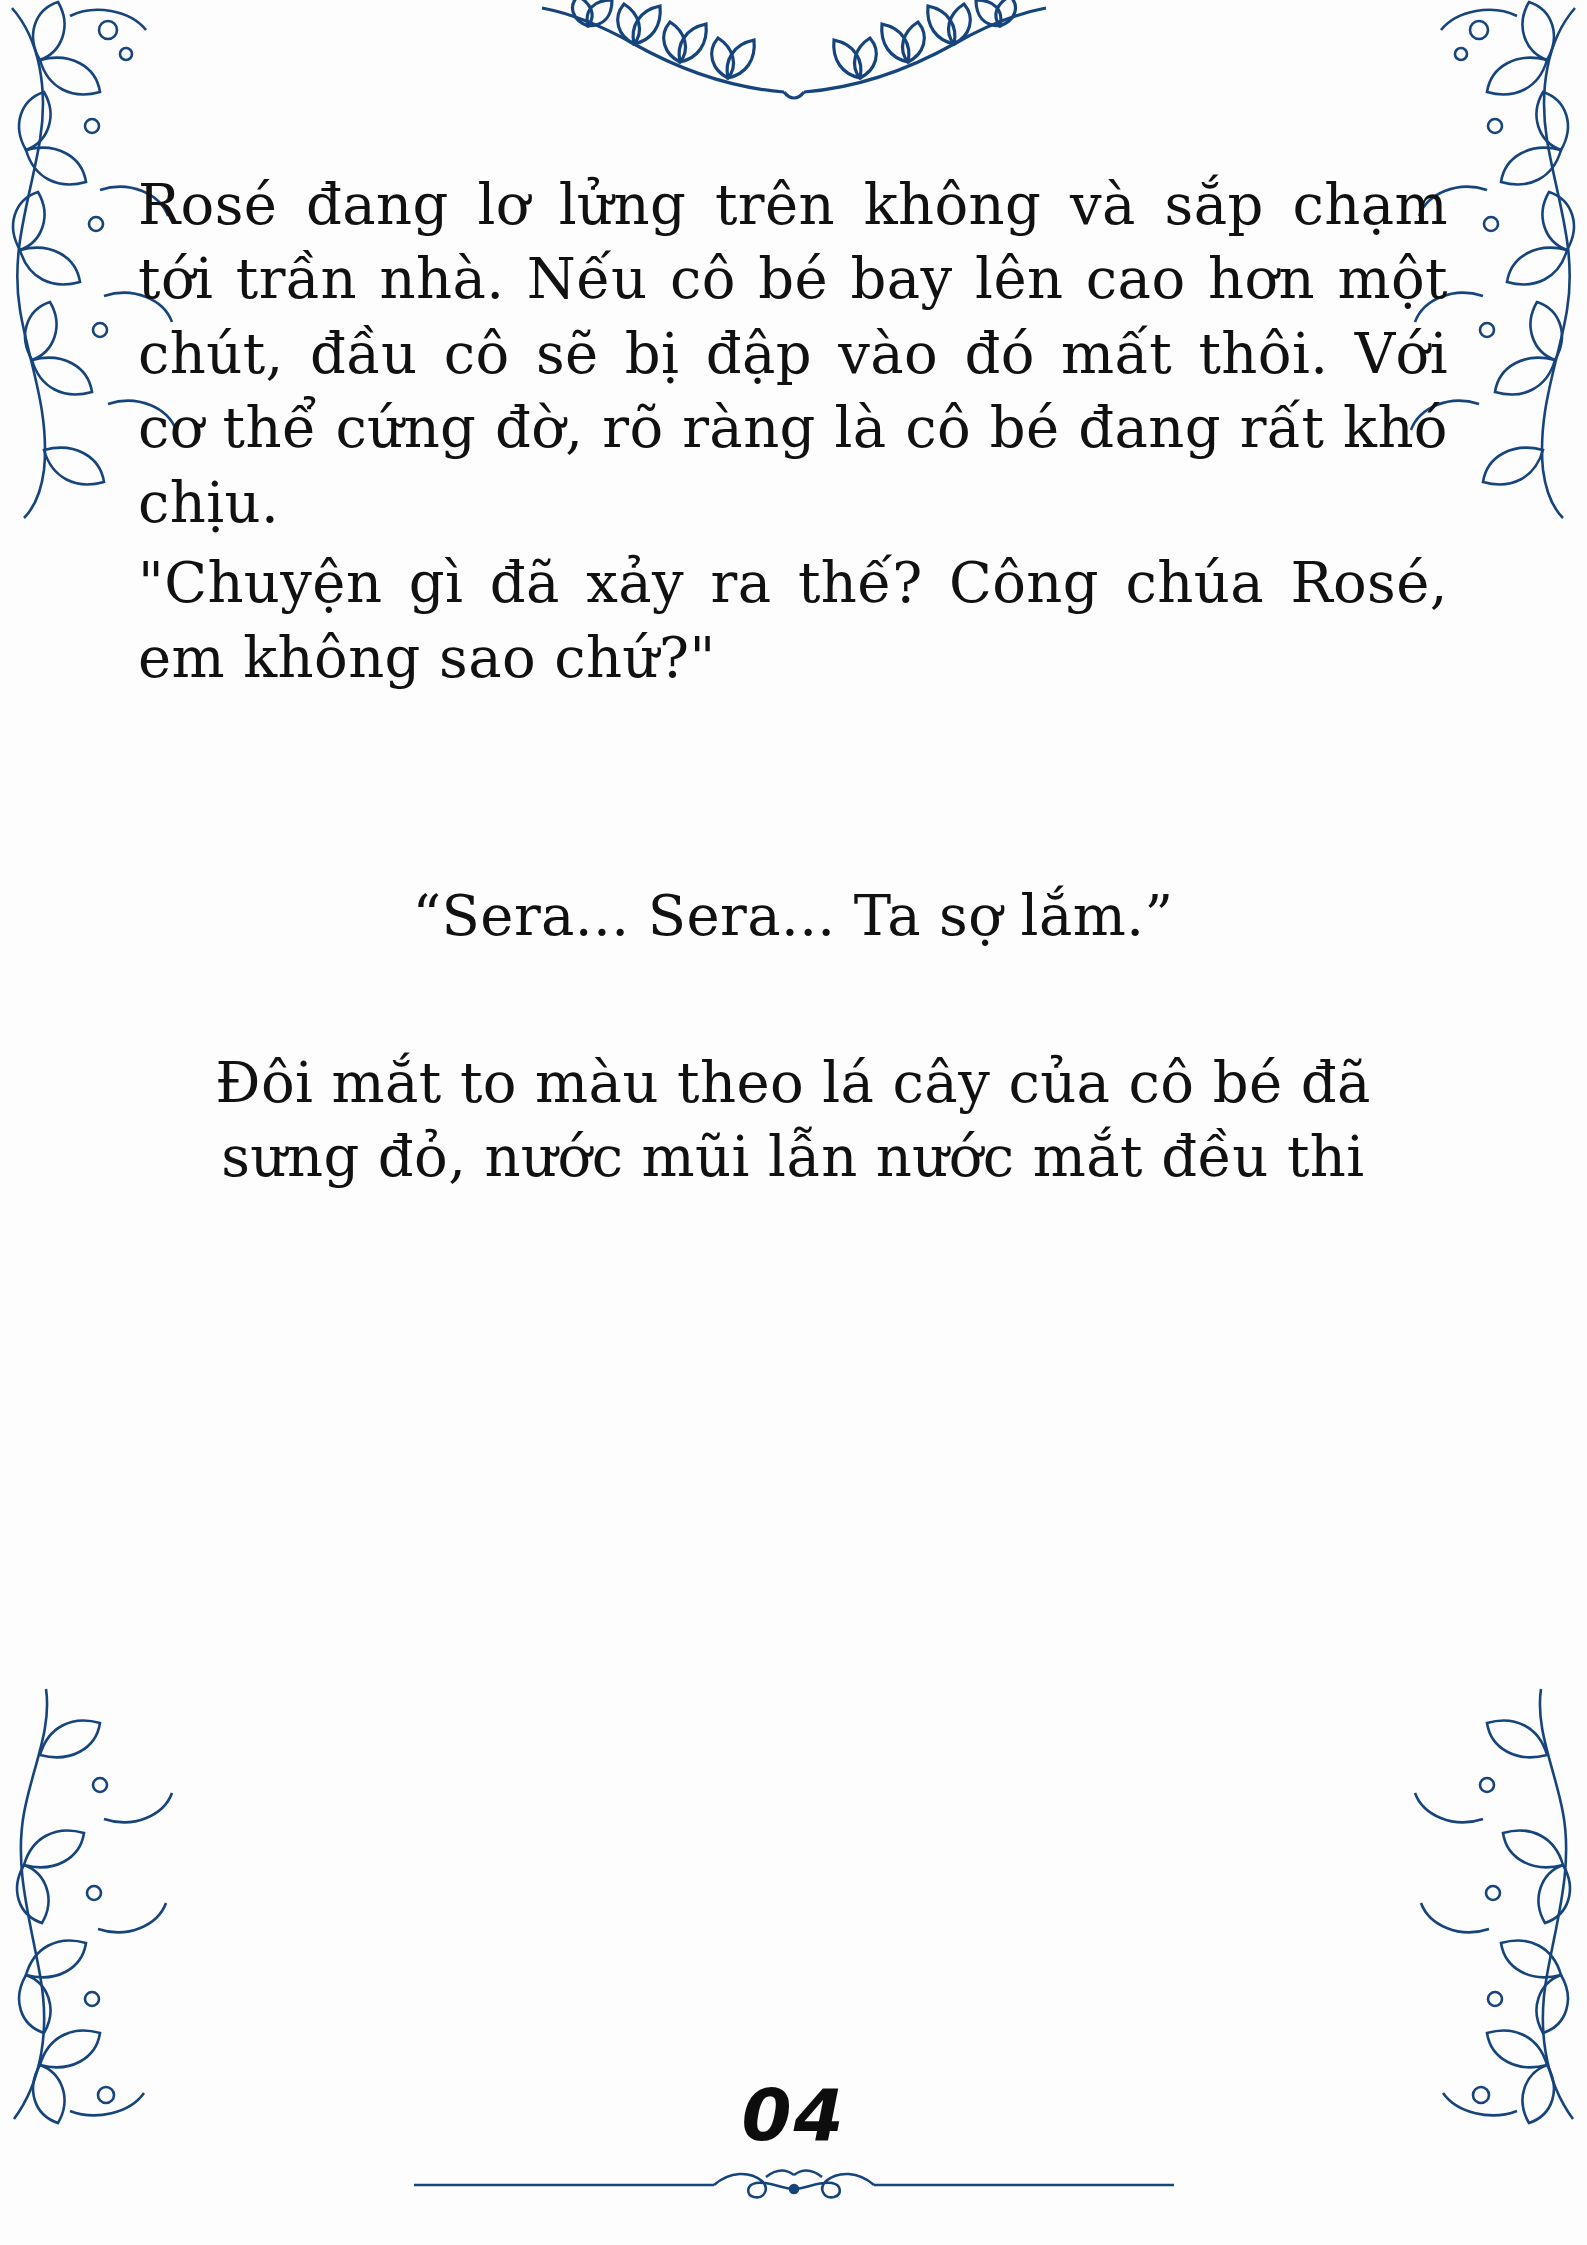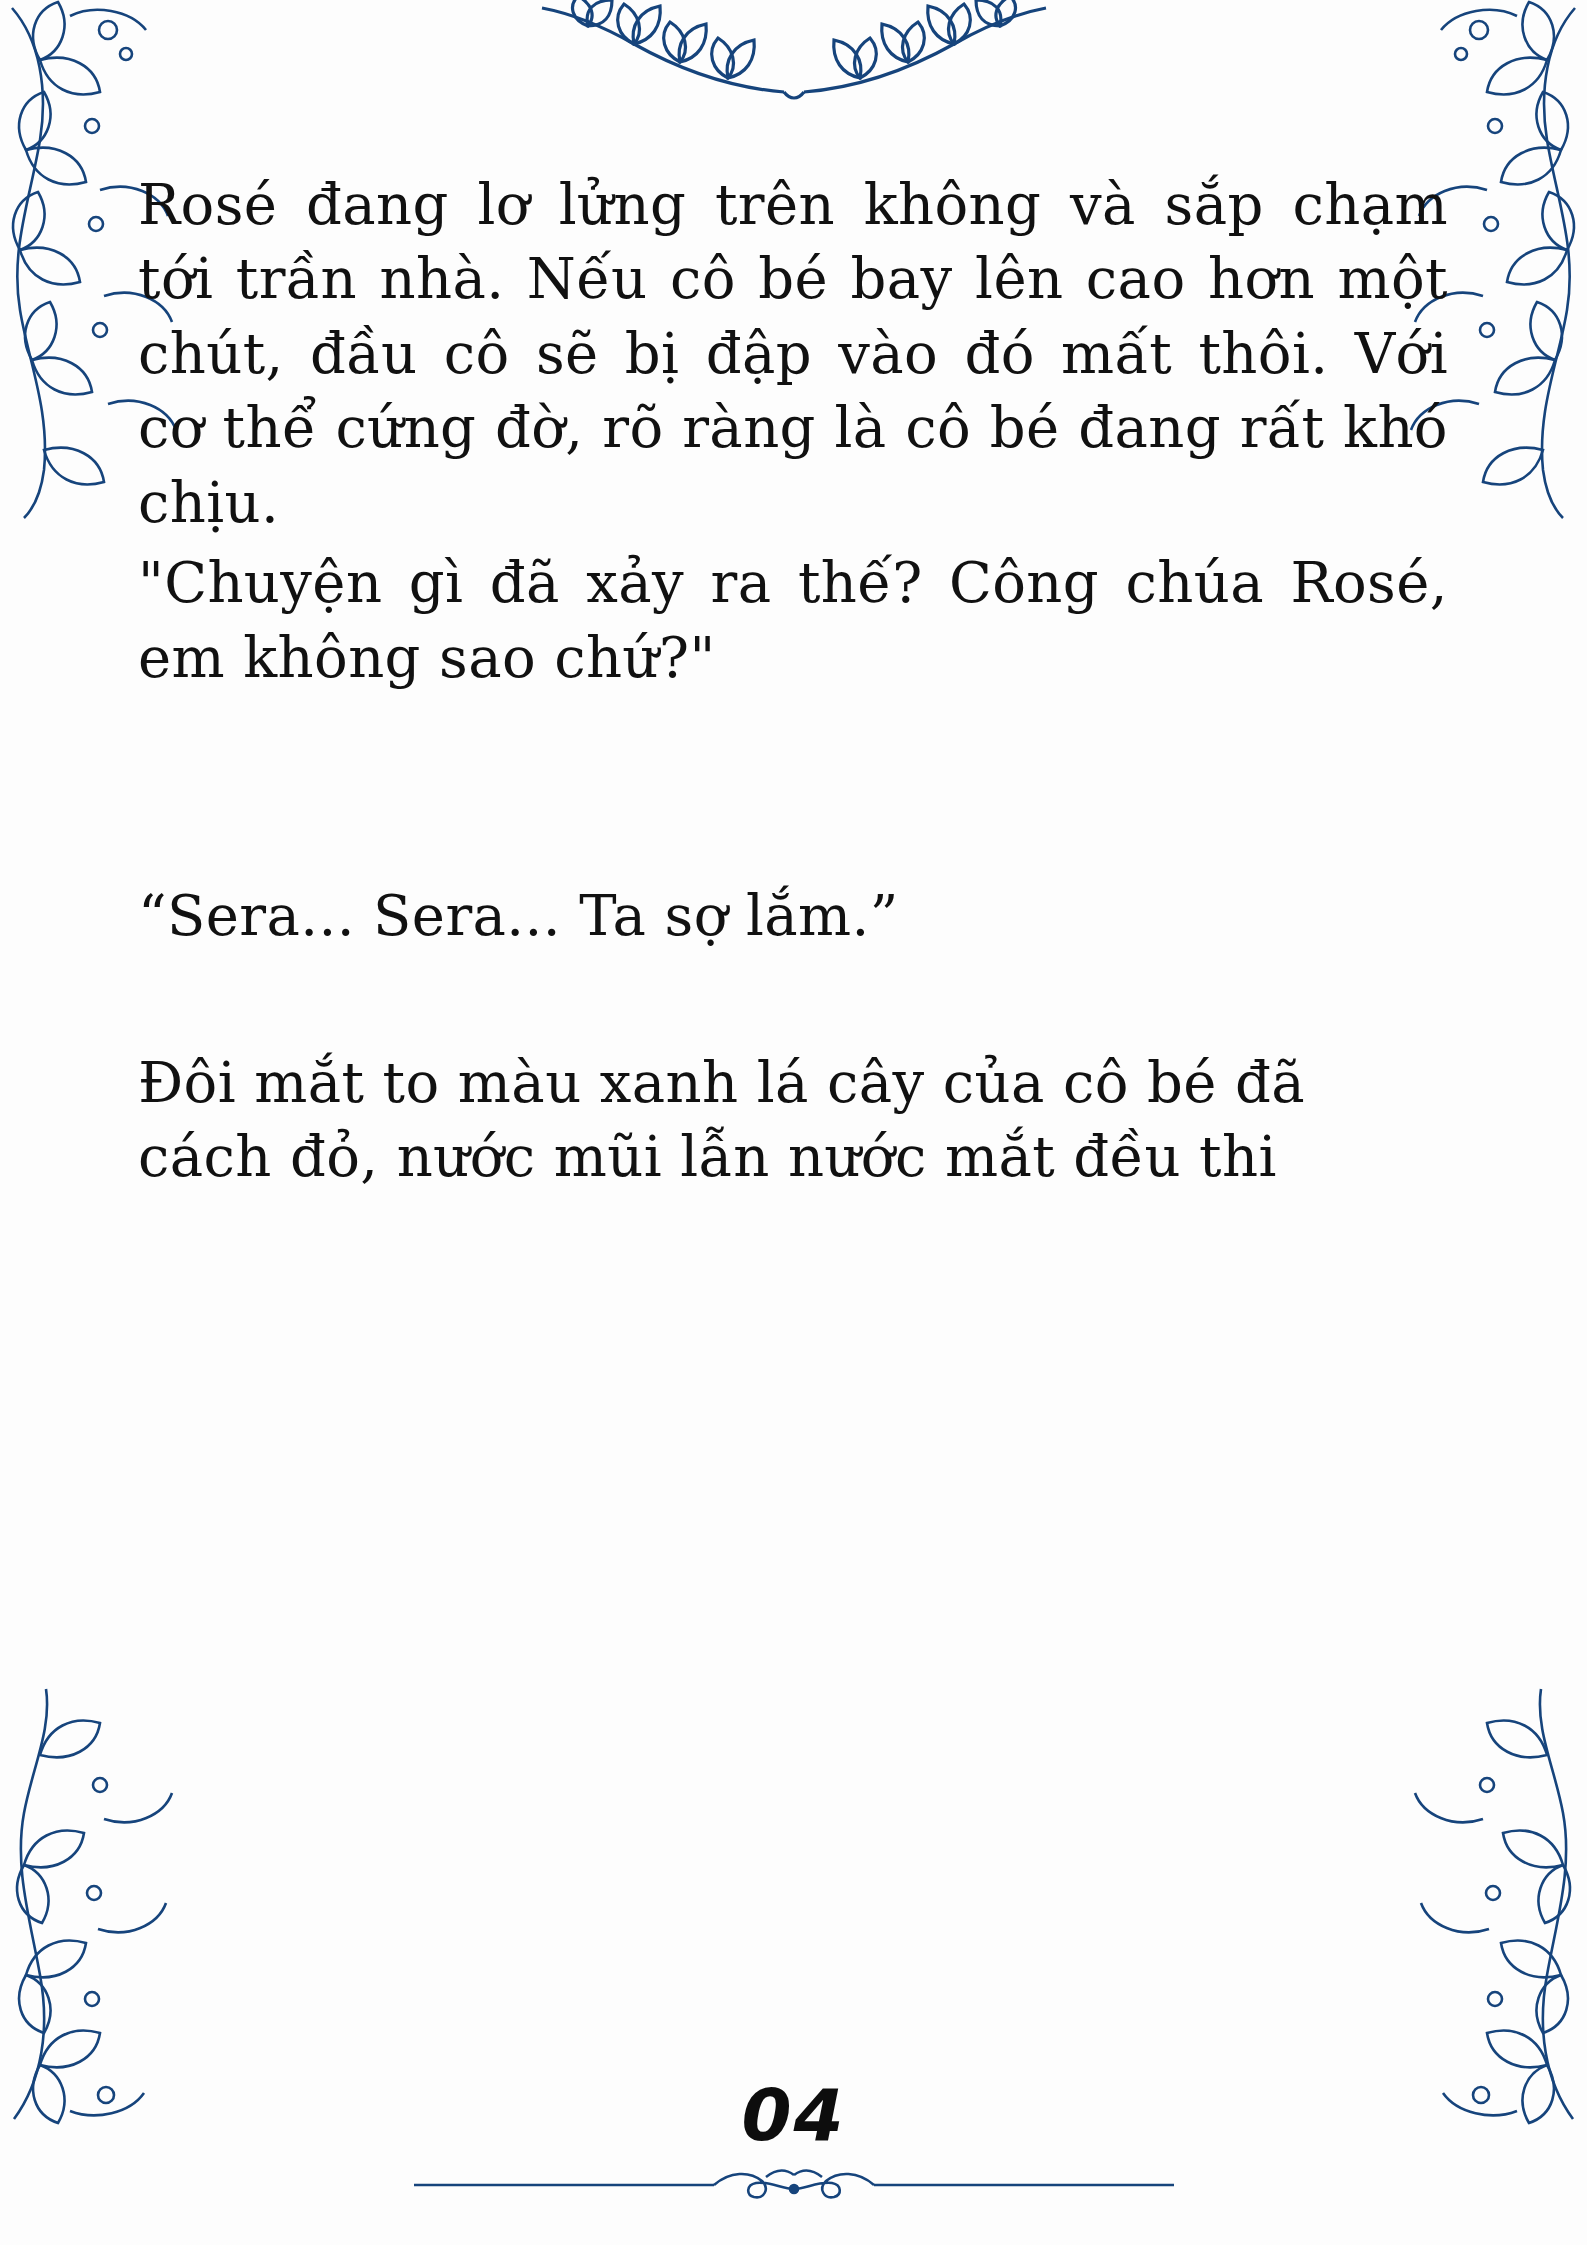--- a/index.html
+++ b/index.html
@@ -54,21 +54,21 @@
   }
   .para {
     font-family: "DejaVu Serif", serif;
     font-size: 56px;
     line-height: 1.33;
     color: #111111;
     text-align: justify;
     margin: 0 0 0 0;
     letter-spacing: 0.4px;
   }
-  .para.last-left { text-align: left; }
+  .para.last-left { text-align: center; }
   .spacer-lg { height: 92px; }
   .spacer-sm { height: 6px; }
 
   
   .page-number {
     position: absolute;
     left: 50%;
     transform: translateX(-50%);
     bottom: 88px;
     font-family: "DejaVu Sans", sans-serif;
@@ -214,21 +214,21 @@
 
 
   <div class="content">
     <p class="para">Rosé đang lơ lửng trên không và sắp chạm tới trần nhà. Nếu cô bé bay lên cao hơn một chút, đầu cô sẽ bị đập vào đó mất thôi. Với cơ thể cứng đờ, rõ ràng là cô bé đang rất khó chịu.</p>
     <div class="spacer-sm"></div>
     <p class="para">"Chuyện gì đã xảy ra thế? Công chúa Rosé, em không sao chứ?"</p>
     <div class="spacer-lg"></div>
     <div class="spacer-lg"></div>
     <p class="para last-left">“Sera... Sera... Ta sợ lắm.”</p>
     <div class="spacer-lg"></div>
-    <p class="para last-left">Đôi mắt to màu xanh lá cây của cô bé đã cách đỏ, nước mũi lẫn nước mắt đều thi</p>
+    <p class="para last-left">Đôi mắt to màu theo lá cây của cô bé đã sưng đỏ, nước mũi lẫn nước mắt đều thi</p>
   </div>
 
   <div class="page-number">04</div>
 
   <div class="footer-rule">
     <svg width="760" height="40" viewBox="0 0 760 40" fill="none" stroke="#16447c" stroke-width="2.6">
       <path d="M0 22 L300 22"></path>
       <path d="M460 22 L760 22"></path>
       <path d="M300 22 C316 8 336 8 348 18 C356 26 350 36 340 34 C332 32 332 22 342 20 C356 18 368 26 380 26"></path>
       <path d="M460 22 C444 8 424 8 412 18 C404 26 410 36 420 34 C428 32 428 22 418 20 C404 18 392 26 380 26"></path>

